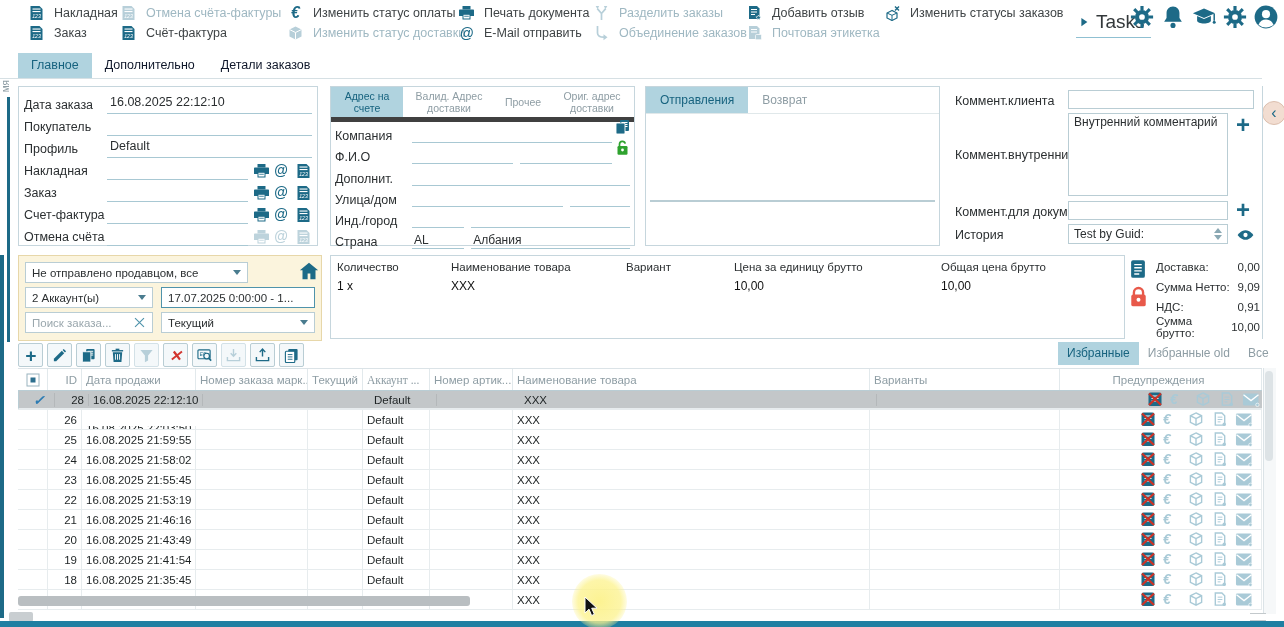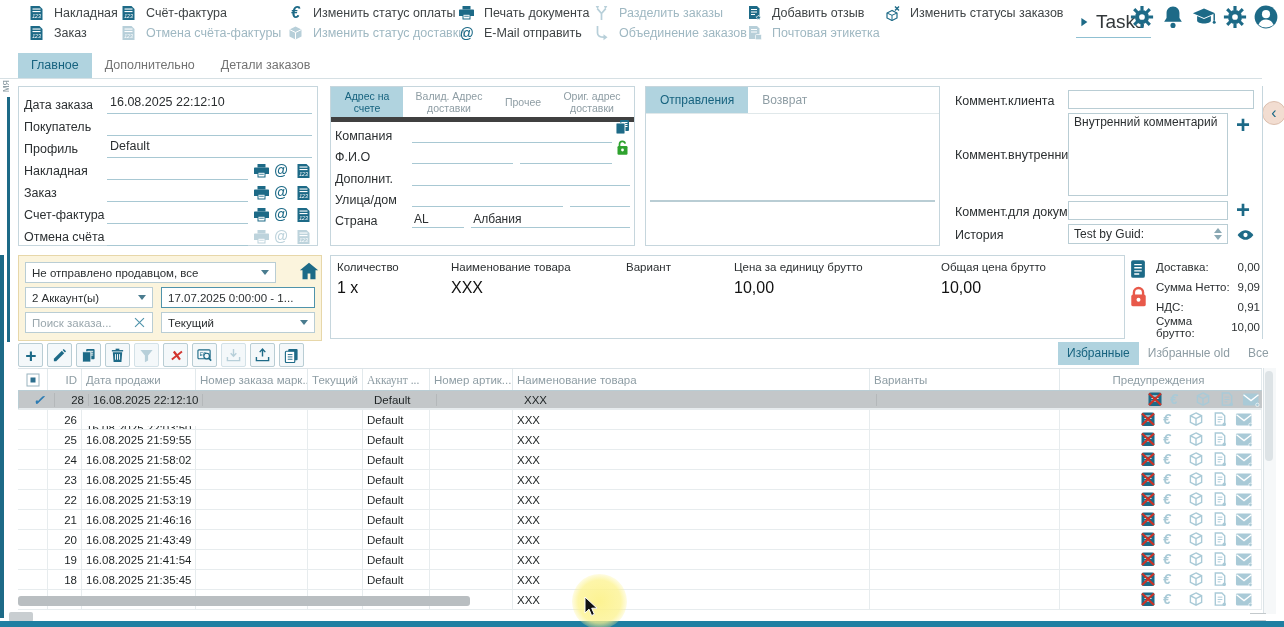--- a/index.html
+++ b/index.html
@@ -16,21 +16,21 @@
   .ic{width:17px;height:16px;display:inline-flex;align-items:center;justify-content:center;flex:0 0 auto}
   .ic svg{width:100%;height:100%}
   #tasks-btn{position:absolute;left:1076px;top:9px;display:flex;align-items:center;gap:6px;
              font-size:19px;color:#33383a;border-bottom:1px solid #8fc0d2;padding:2px 6px 4px 2px}
   #tasks-btn .ic{color:#1d6a87;width:12px;height:12px}
   #app-icons{position:absolute;right:6px;top:5px;display:flex;gap:7px;align-items:center}
   .appic{width:24px;height:24px;color:#1d6a87;display:inline-flex}
   .appic svg{width:100%;height:100%}
   
   #main-tabs{position:absolute;left:18px;top:53px;display:flex;height:25px;font-size:12.5px}
-  .mtab{padding:5px 13px 0;color:#737373}
+  .mtab{padding:5px 13px 0;color:#0f172a}
   .mtab.active{background:#b0d3df;color:#17637f}
   #tabline{position:absolute;left:0;top:78px;width:1262px;border-top:1px solid #d6e0e4}
   
   #rail-text{position:absolute;left:0px;top:80px;font-size:10px;color:#8e9da4;
              writing-mode:vertical-rl;transform:rotate(180deg)}
   .railbar{position:absolute;background:#1d6a87}
   
   .panel{position:absolute;border:1px solid #c6d6dd;background:#fff;box-sizing:border-box}
   #order-panel{left:18px;top:86px;width:300px;height:160px;padding-top:5px}
   .frow{display:flex;align-items:flex-end;height:22px;padding:0 5px}
@@ -68,21 +68,21 @@
   .vline{position:absolute;border-left:1px solid #c6d6dd}
   
   #filter-panel{left:18px;top:255px;width:302px;height:84px;background:#fbf4dd;border:1px solid #e7d7a9}
   .sel{position:absolute;background:#fff;border:1px solid #b9cdd4;height:21px;box-sizing:border-box;
        display:flex;align-items:center;justify-content:space-between;font-size:11.5px;padding:0 6px;white-space:nowrap;overflow:hidden}
   .caret{width:0;height:0;border-left:4px solid transparent;border-right:4px solid transparent;border-top:5px solid #4a7c8f;flex:0 0 auto;margin-left:4px}
   .ph{color:#9aa7ad}
   
   #items-panel{left:330px;top:255px;width:795px;height:84px}
   .ipc{position:absolute;top:5px;font-size:11.5px;color:#2b2f31;white-space:nowrap}
-  .ipv{position:absolute;top:23px;font-size:16px;color:#111;white-space:nowrap}
+  .ipv{position:absolute;top:23px;font-size:12px;color:#111;white-space:nowrap}
   #totals-panel{left:1128px;top:255px;width:134px;height:84px}
   .trow{display:flex;justify-content:space-between;height:20px;align-items:center;font-size:11.5px}
   #totals-rows{position:absolute;left:28px;right:2px;top:2px}
   
   #grid-toolbar{position:absolute;left:18px;top:343px;display:flex;gap:4px}
   .gbtn{width:23px;height:22px;border:1px solid #b9cdd4;background:#f4f8fa;border-radius:2px;
         display:flex;align-items:center;justify-content:center;color:#1d6a87}
   .gbtn .ic{width:15px;height:15px}
   .gbtn.dis{color:#b7cfd9;border-color:#d3e1e7}
   #grid-tabs{position:absolute;left:1058px;top:342px;display:flex;height:23px;font-size:12px}
@@ -139,41 +139,41 @@
               <path fill="currentColor" d="M2 1h9l3 3v11H2z"></path>
               <rect x="4" y="3.5" width="8" height="1.1" fill="#fff"></rect>
               <rect x="4" y="6" width="8" height="1.1" fill="#fff"></rect>
               <text x="8" y="13.3" font-size="5.2" fill="#fff" text-anchor="middle" font-family="sans-serif">123</text>
             </svg>
           </i>
           <span class="tl">Заказ</span>
         </div>
       </div>
       <div class="tg" style="left: 120px;">
-        <div class="ti">
+        <div class="ti dis">
           <i class="ic">
             <svg viewBox="0 0 16 16">
               <path fill="currentColor" d="M2 1h9l3 3v11H2z"></path>
               <rect x="4" y="3.5" width="8" height="1.1" fill="#fff"></rect>
               <rect x="4" y="6" width="8" height="1.1" fill="#fff"></rect>
               <text x="8" y="13.3" font-size="5.2" fill="#fff" text-anchor="middle" font-family="sans-serif">123</text>
             </svg>
           </i>
-          <span class="tl">Счёт-фактура</span>
+          <span class="tl">Отмена счёта-фактуры</span>
         </div>
-        <div class="ti dis">
+        <div class="ti">
           <i class="ic">
             <svg viewBox="0 0 16 16">
               <path fill="currentColor" d="M2 1h9l3 3v11H2z"></path>
               <rect x="4" y="3.5" width="8" height="1.1" fill="#fff"></rect>
               <rect x="4" y="6" width="8" height="1.1" fill="#fff"></rect>
               <text x="8" y="13.3" font-size="5.2" fill="#fff" text-anchor="middle" font-family="sans-serif">123</text>
             </svg>
           </i>
-          <span class="tl">Отмена счёта-фактуры</span>
+          <span class="tl">Счёт-фактура</span>
         </div>
       </div>
       <div class="tg" style="left: 287px;">
         <div class="ti">
           <i class="ic">
             <span style="font-weight:bold;font-size:16px;line-height:1">€</span>
           </i>
           <span class="tl">Изменить статус оплаты</span>
         </div>
         <div class="ti dis">
@@ -459,20 +459,25 @@
   <div class="arow">
       <span class="albl">Дополнит.</span>
       <span class="aseg" style="flex:1"></span>
     </div>
   <div class="arow">
       <span class="albl">Улица/дом</span>
       <span class="aseg" style="flex:2.6"></span>
       <span class="aseg" style="flex:1"></span>
     </div>
   <div class="arow">
+      <span class="albl">Инд./город</span>
+      <span class="aseg" style="flex:1"></span>
+      <span class="aseg" style="flex:3.2"></span>
+    </div>
+  <div class="arow">
       <span class="albl">Страна</span>
       <span class="aseg" style="flex:1">AL</span>
       <span class="aseg" style="flex:3.2">Албания</span>
     </div>
   <div id="addr-icons">
     <i class="ic2">
         <svg viewBox="0 0 16 16">
           <rect x="5.5" y="1" width="9" height="11" rx="1" fill="currentColor"></rect>
           <rect x="7" y="3" width="6" height="1" fill="#fff"></rect>
           <rect x="7" y="5" width="6" height="1" fill="#fff"></rect>
@@ -521,21 +526,21 @@
         <circle cx="8" cy="8" r="1.9" fill="#fff"></circle>
       </svg>
     </i>
 </section>
 <div id="collapse-btn">
     <span>‹</span>
   </div>
 <div class="vline" style="left:1262px;top:86px;height:253px"></div>
 
 <section class="abs" id="filter-panel">
-  <div class="sel" style="left:6px;top:6px;width:251px">
+  <div class="sel" style="left:6px;top:6px;width:223px">
     <span>Не отправлено продавцом, все</span>
       <i class="caret"></i>
   </div>
   <i class="ic2" style="position:absolute;left:280px;top:5px;width:20px;height:20px">
       <svg viewBox="0 0 16 16">
         <path fill="currentColor" d="M8 1.3L.7 7.4h2.1v7.1h4.1V10h2.2v4.5h4.1V7.4h2.1z"></path>
       </svg>
     </i>
   <div class="sel" style="left:6px;top:31px;width:128px">
     <span>2 Аккаунт(ы)</span>

